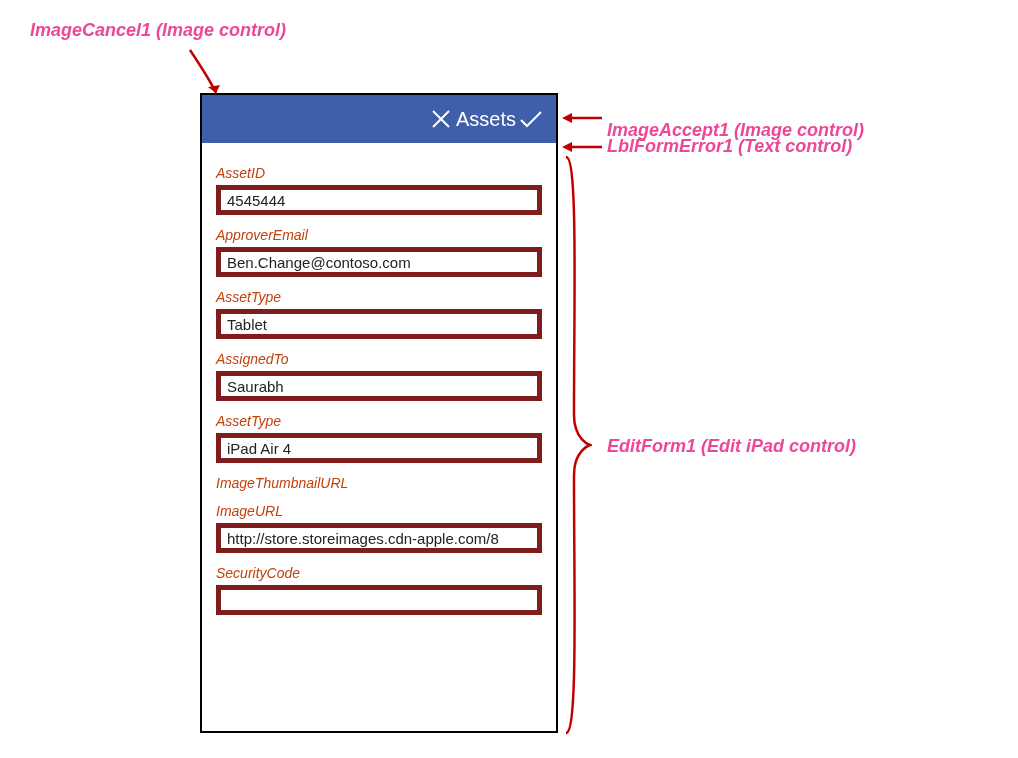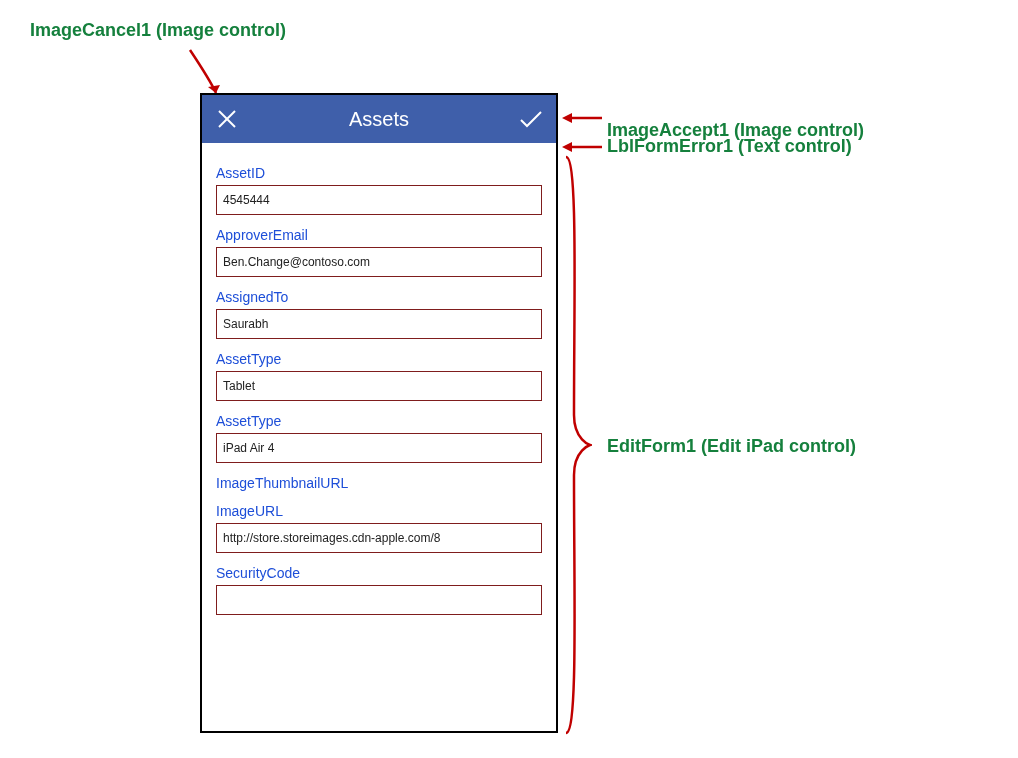--- a/index.html
+++ b/index.html
@@ -5,44 +5,45 @@
   * { box-sizing: border-box; margin: 0; padding: 0; }
   body {
     font-family: "Segoe UI", Arial, sans-serif;
     background: #ffffff;
     width: 1018px;
     height: 758px;
     position: relative;
   }
   .callout {
     position: absolute;
-    color: #15803d;
+    color: #ec4899;
     font-weight: bold;
     font-size: 18px;
     white-space: nowrap;
+    font-style: italic;
   }
   .arrow {
     position: absolute;
   }
   .phone {
     position: absolute;
     left: 200px;
     top: 93px;
     width: 358px;
     height: 640px;
     border: 2px solid #000;
     background: #fff;
     overflow: hidden;
   }
   .phone-header {
     height: 48px;
     background: #3f5faa;
     display: flex;
     align-items: center;
-    justify-content: space-between;
+    justify-content: flex-end;
     padding: 0 10px;
     color: #fff;
   }
   .phone-header .title {
     font-size: 20px;
     font-weight: 400;
   }
   .phone-header .icon-btn {
     display: flex;
     align-items: center;
@@ -55,30 +56,31 @@
   .form-area {
     padding: 10px 14px 0 14px;
   }
   .form-errorbar {
     height: 12px;
   }
   .field {
     margin-bottom: 12px;
   }
   .field-label {
-    color: #1d4ed8;
+    color: #c2410c;
     font-size: 14px;
     margin-bottom: 4px;
+    font-style: italic;
   }
   .field-input {
     width: 100%;
     height: 30px;
-    border: 1px solid #7f1d1d;
+    border: 5px solid #7f1d1d;
     padding: 2px 6px;
-    font-size: 12px;
+    font-size: 15px;
     font-family: inherit;
     color: #222;
     overflow: hidden;
     text-overflow: clip;
     white-space: nowrap;
   }
   .brace {
     position: absolute;
   }
 </style>
@@ -113,26 +115,26 @@
   <div class="form-area">
     <div class="field">
       <div class="field-label">AssetID</div>
       <input class="field-input" value="4545444" style="">
     </div>
     <div class="field">
       <div class="field-label">ApproverEmail</div>
       <input class="field-input" value="Ben.Change@contoso.com" style="">
     </div>
     <div class="field">
+      <div class="field-label">AssetType</div>
+      <input class="field-input" value="Tablet" style="">
+    </div>
+    <div class="field">
       <div class="field-label">AssignedTo</div>
       <input class="field-input" value="Saurabh" style="">
-    </div>
-    <div class="field">
-      <div class="field-label">AssetType</div>
-      <input class="field-input" value="Tablet" style="">
     </div>
     <div class="field">
       <div class="field-label">AssetType</div>
       <input class="field-input" value="iPad Air 4" style="">
     </div>
     <div class="field">
       <div class="field-label">ImageThumbnailURL</div>
     </div>
     <div class="field">
       <div class="field-label">ImageURL</div>

